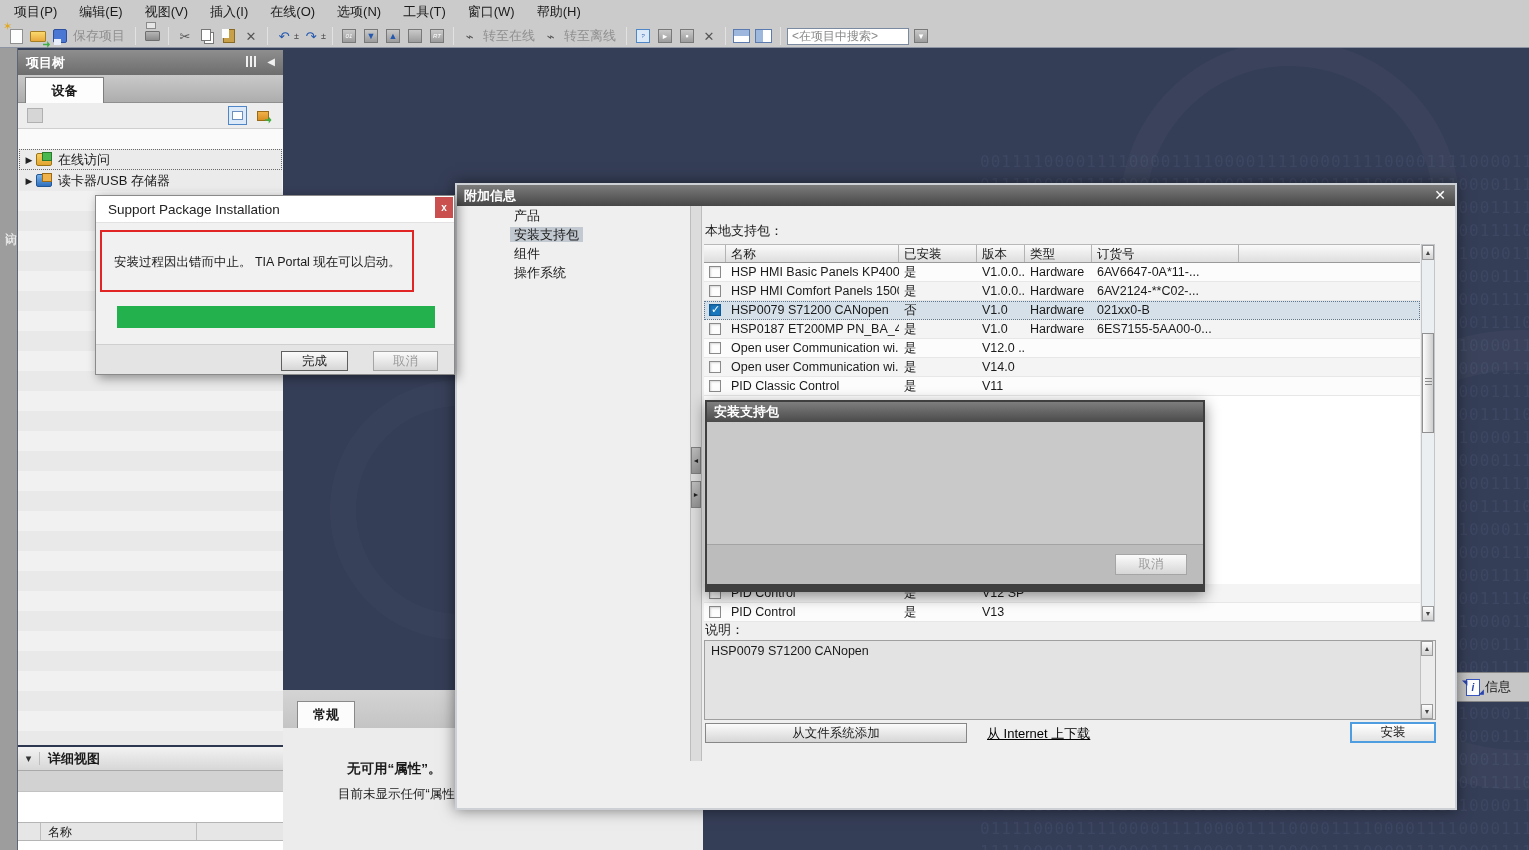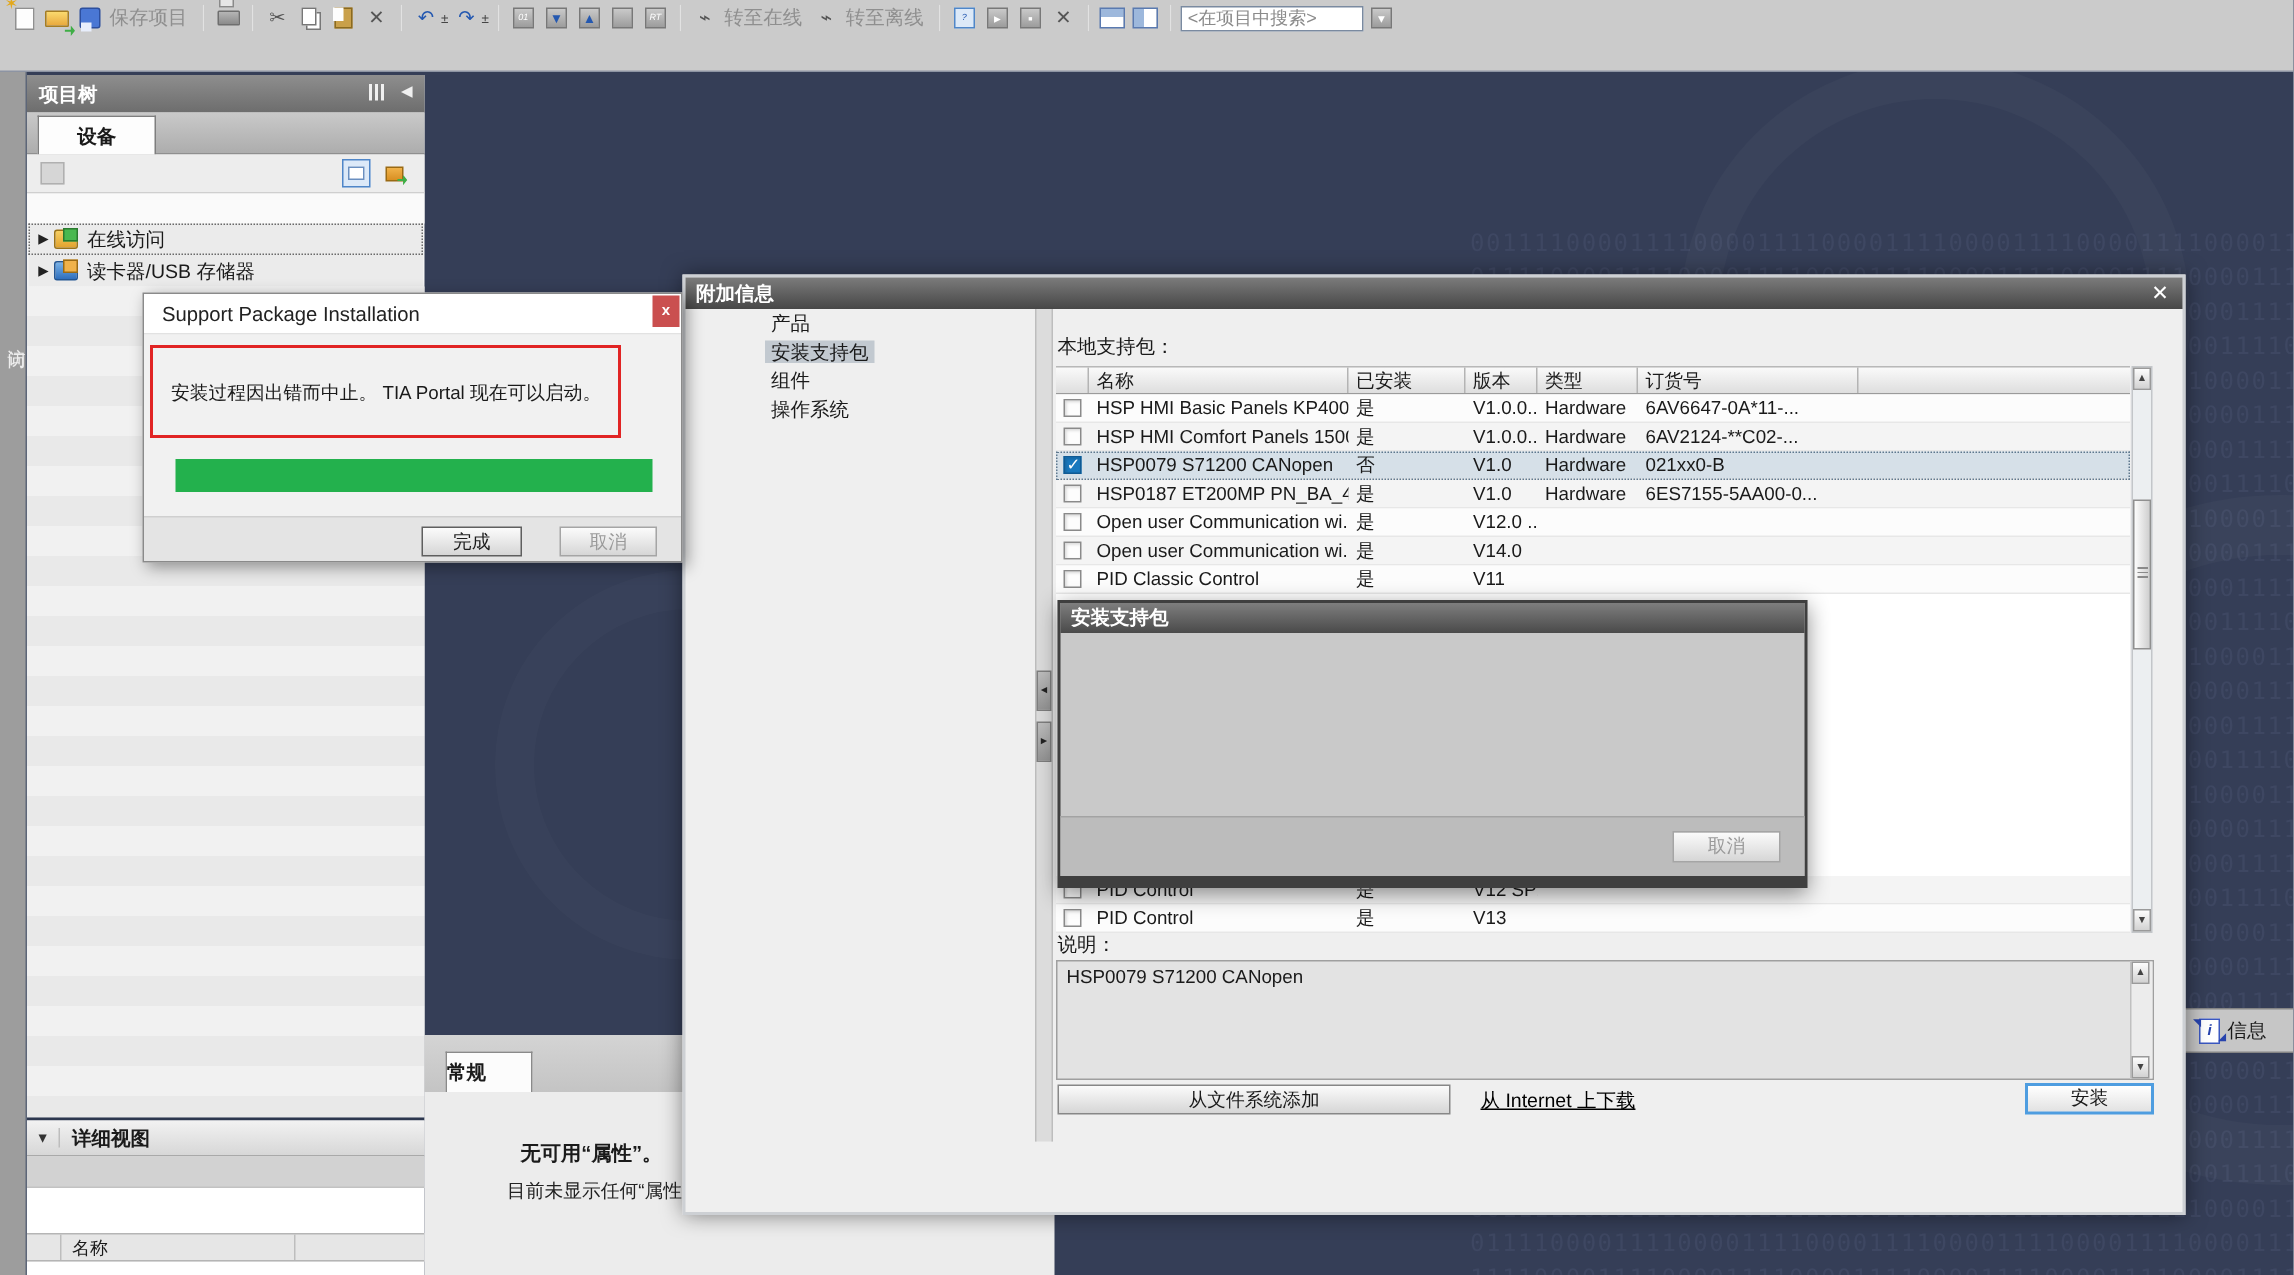--- a/index.html
+++ b/index.html
@@ -82,21 +82,21 @@
   .dv-title { font-weight:bold; padding-left:8px; }
   .dv-band { position:absolute; left:0; top:24px; right:0; height:21px; background:#d2d2d2; border-bottom:1px solid #c2c2c2; }
   .dv-namehdr { position:absolute; left:0; top:75px; right:0; height:19px; background:#e6e6e6; border-top:1px solid #b5b5b5; border-bottom:1px solid #b5b5b5; font-size:12px; line-height:18px; }
   .dv-namehdr .t { position:absolute; left:30px; }
   .dv-sep1 { position:absolute; left:22px; top:0; bottom:0; width:1px; background:#bdbdbd; }
   .dv-sep2 { position:absolute; left:178px; top:0; bottom:0; width:1px; background:#bdbdbd; }
 
   
   #inspector { position:absolute; left:283px; top:690px; width:420px; height:160px; background:#ececec; z-index:1; }
   .insp-tabrow { position:absolute; left:0; top:0; right:0; height:38px; background:linear-gradient(#d4d4d4,#c4c4c4); }
-  .insp-tab { position:absolute; left:14px; top:11px; width:58px; height:27px; background:#fcfcfc; border:1px solid #8a8a8a; border-bottom:none; font-weight:bold; text-align:left; line-height:26px; }
+  .insp-tab { position:absolute; left:14px; top:11px; width:58px; height:27px; background:#fcfcfc; border:1px solid #8a8a8a; border-bottom:none; font-weight:bold; text-align:center; line-height:26px; }
   .insp-title { position:absolute; left:64px; top:70px; font-weight:bold; font-size:13.5px; }
   .insp-text { position:absolute; left:55px; top:96px; font-size:12.5px; color:#222; }
 
   
   #info-tab { position:absolute; left:1456px; top:672px; width:73px; height:30px; background:#c6c6c6; border:1px solid #858585; border-right:none; z-index:1; display:flex; align-items:center; }
   .ic-info { width:14px; height:17px; background:#fff; border:1px solid #3a57c0; margin:0 5px 0 9px; position:relative; font-size:10px; color:#2743ad; font-weight:bold; text-align:center; line-height:15px; }
   .ic-info::before { content:"◥"; position:absolute; left:-5px; top:-5px; font-size:7px; color:#2743ad; }
   .ic-info::after { content:"◢"; position:absolute; right:-5px; bottom:-4px; font-size:7px; color:#2743ad; }
 
   
@@ -211,20 +211,31 @@
 0011110000111100001111000011110000111100001111000011110000111100001111000011110000111100001111000011110000111100001111000011110000111100001111000011110000111100
 011110000111100001111000011110000111100001111000011110000111100001111000011110000111100001111000011110000111100001111000011110000111100001111000011110000111100
 11110000111100001111000011110000111100001111000011110000111100001111000011110000111100001111000011110000111100001111000011110000111100001111000011110000111100
 1110000111100001111000011110000111100001111000011110000111100001111000011110000111100001111000011110000111100001111000011110000111100001111000011110000111100
 </div>
   <div class="gear gear1"></div>
   <div class="gear gear2"></div>
   <div class="gear gear3"></div>
 
   <div id="topbar">
+    <div id="menubar">
+        <span class="menu-item">项目(P)</span>
+        <span class="menu-item">编辑(E)</span>
+        <span class="menu-item">视图(V)</span>
+        <span class="menu-item">插入(I)</span>
+        <span class="menu-item">在线(O)</span>
+        <span class="menu-item">选项(N)</span>
+        <span class="menu-item">工具(T)</span>
+        <span class="menu-item">窗口(W)</span>
+        <span class="menu-item">帮助(H)</span>
+      </div>
     <div id="maintoolbar">
       <span class="tbi">
           <i class="ic-new"></i>
         </span>
       <span class="tbi">
           <i class="ic-open"></i>
         </span>
       <span class="tbi">
           <i class="ic-save"></i>
         </span>

